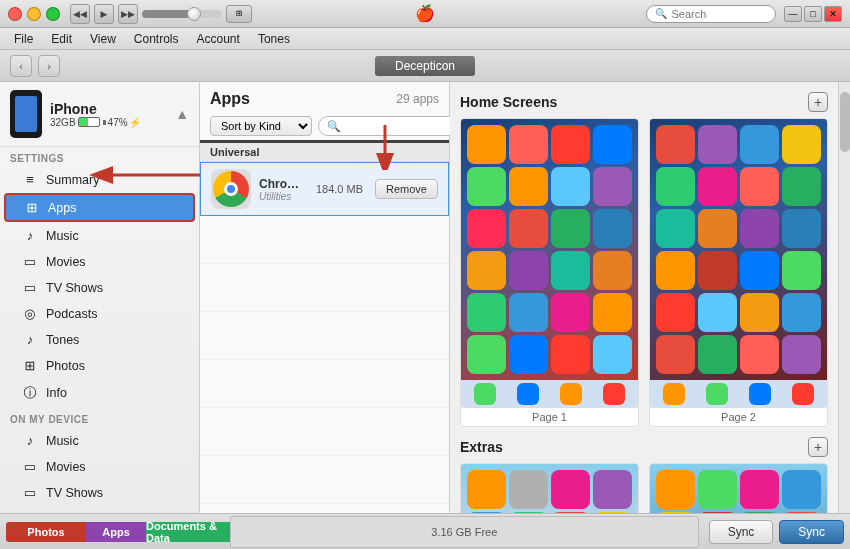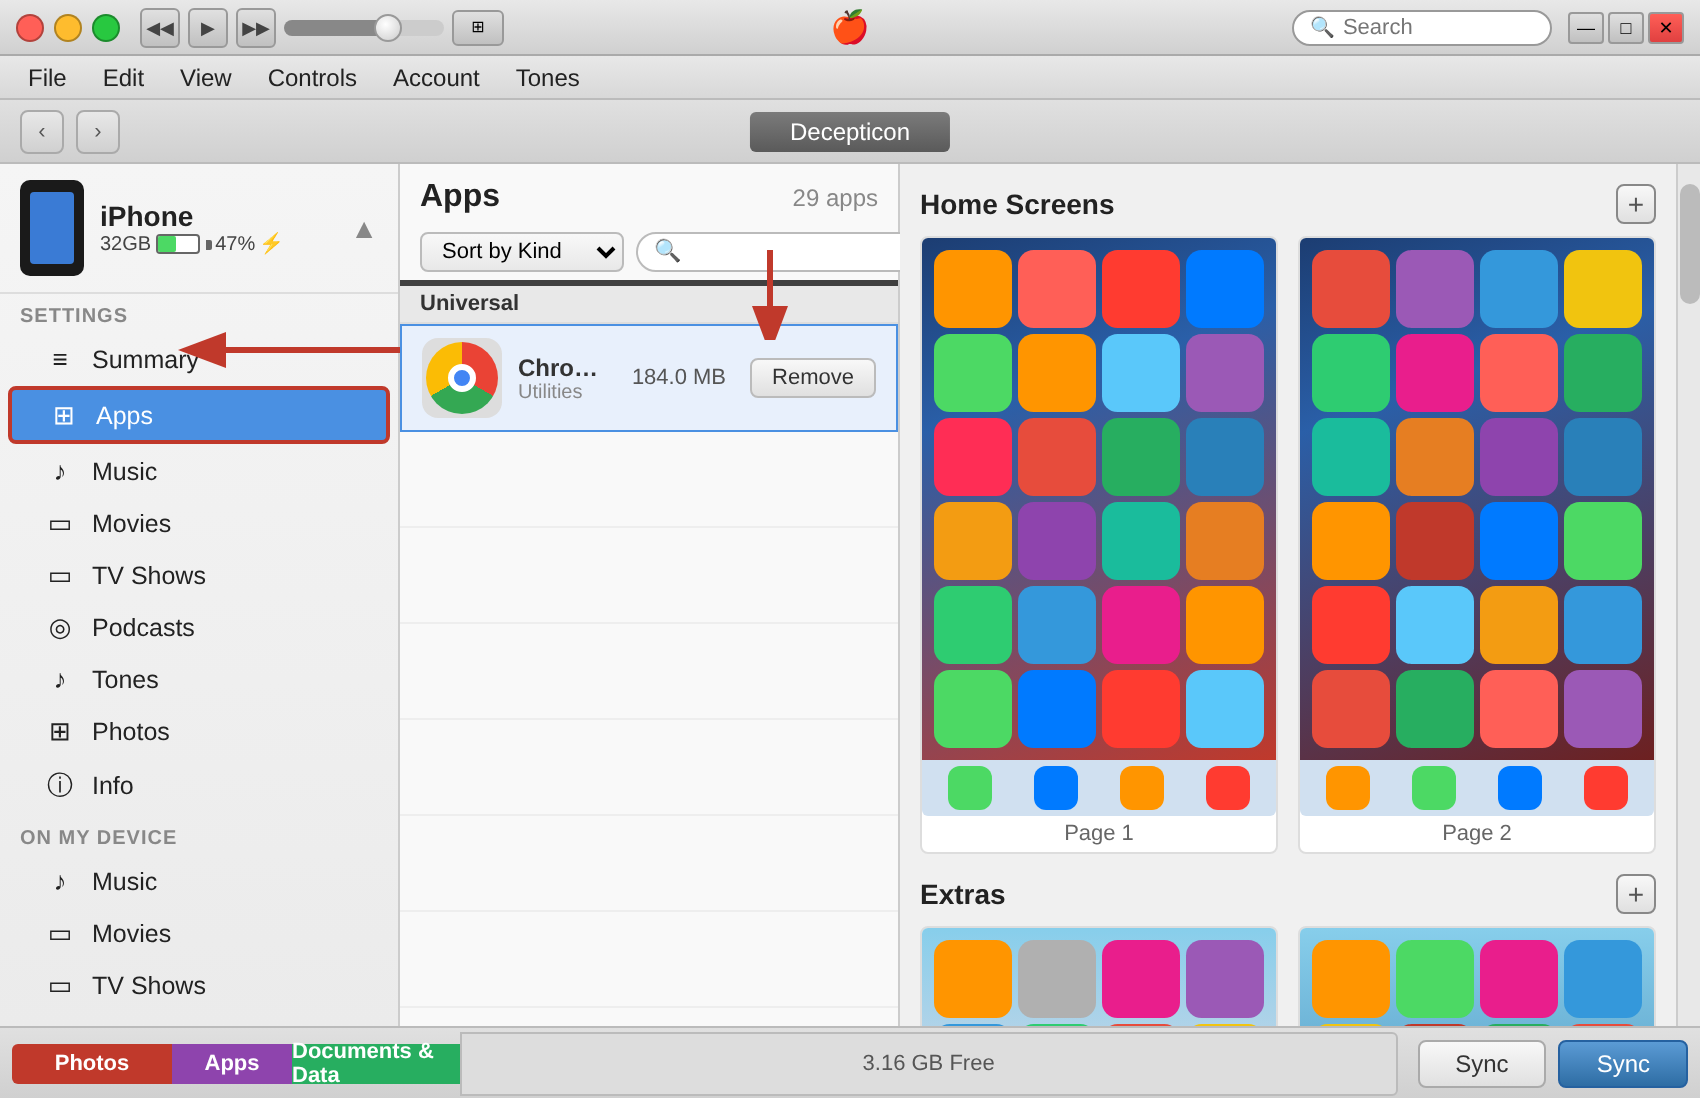--- a/index.html
+++ b/index.html
@@ -342,21 +342,21 @@
     }
     .chrome-center {
       width: 14px; height: 14px;
       background: #4285f4;
       border-radius: 50%;
       border: 3px solid #fff;
       z-index: 1;
     }
     .app-info { flex: 1; min-width: 0; }
     .app-name { font-size: 12px; font-weight: 600; color: #333; white-space: nowrap; overflow: hidden; text-overflow: ellipsis; }
-    .app-sub { font-size: 10px; color: #888; }
+    .app-sub { font-size: 10px; color: #888; font-style: italic; }
     .app-size { font-size: 11px; color: #555; margin-right: 4px; }
     .remove-btn {
       padding: 3px 10px;
       background: linear-gradient(to bottom, #f8f8f8, #e0e0e0);
       border: 1px solid #bbb;
       border-radius: 4px;
       font-size: 11px;
       cursor: pointer;
       color: #333;
       white-space: nowrap;

